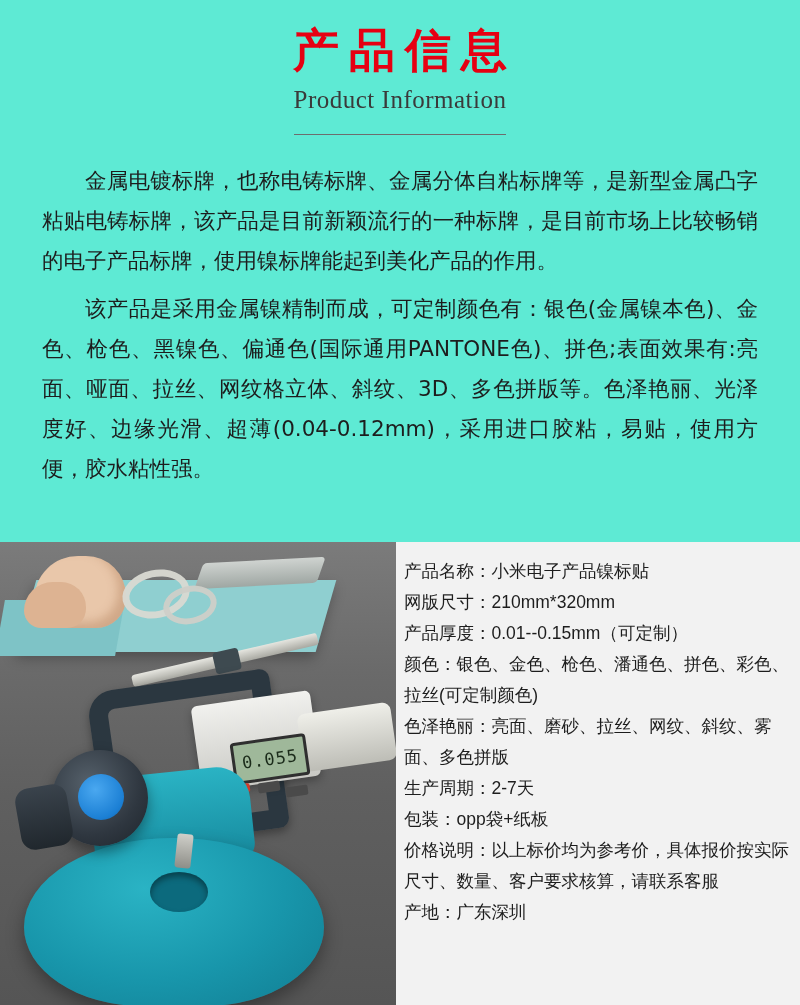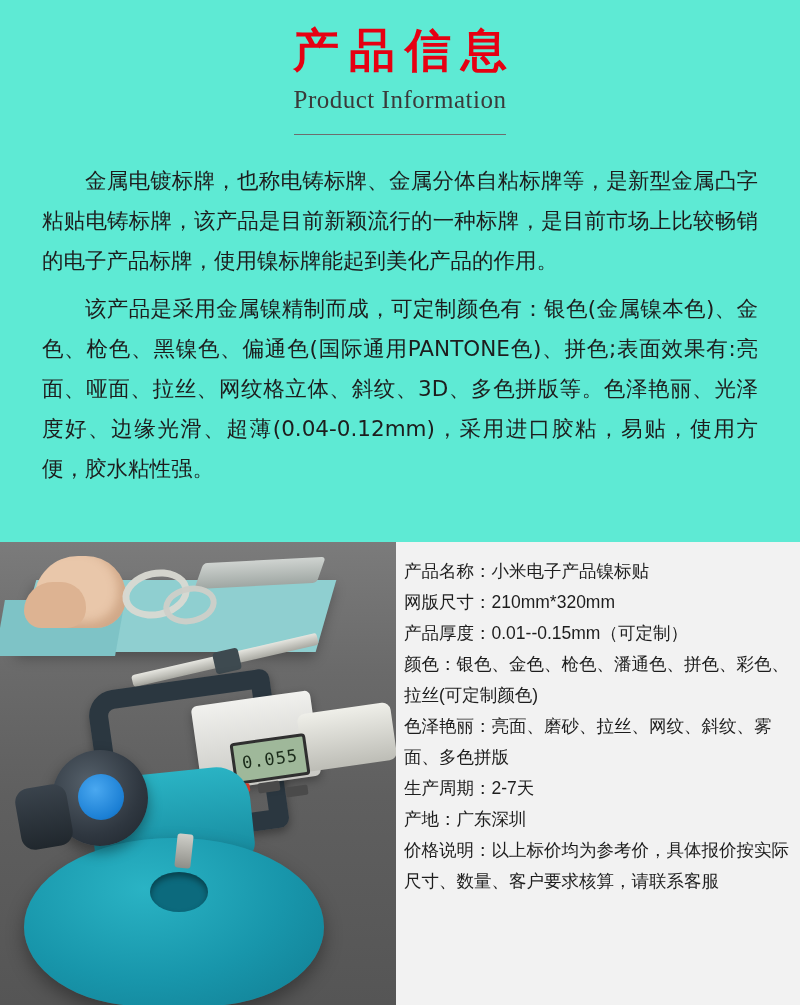--- a/index.html
+++ b/index.html
@@ -397,21 +397,24 @@
       <div class="spec-row">
         <span class="spec-label">颜色：</span><span class="spec-value">银色、金色、枪色、潘通色、拼色、彩色、拉丝(可定制颜色)</span>
       </div>
       <div class="spec-row">
         <span class="spec-label">色泽艳丽：</span><span class="spec-value">亮面、磨砂、拉丝、网纹、斜纹、雾面、多色拼版</span>
       </div>
       <div class="spec-row">
         <span class="spec-label">生产周期：</span><span class="spec-value">2-7天</span>
       </div>
       <div class="spec-row">
+        <span class="spec-label">包装：</span><span class="spec-value">opp袋+纸板</span>
+      </div>
+      <div class="spec-row">
+        <span class="spec-label">价格说明：</span><span class="spec-value">以上标价均为参考价，具体报价按实际尺寸、数量、客户要求核算，请联系客服</span>
+      </div>
+      <div class="spec-row">
         <span class="spec-label">产地：</span><span class="spec-value">广东深圳</span>
-      </div>
-      <div class="spec-row">
-        <span class="spec-label">价格说明：</span><span class="spec-value">以上标价均为参考价，具体报价按实际尺寸、数量、客户要求核算，请联系客服</span>
       </div>
     </div>
 
   </div>
 </div>
 
 </body></html>

